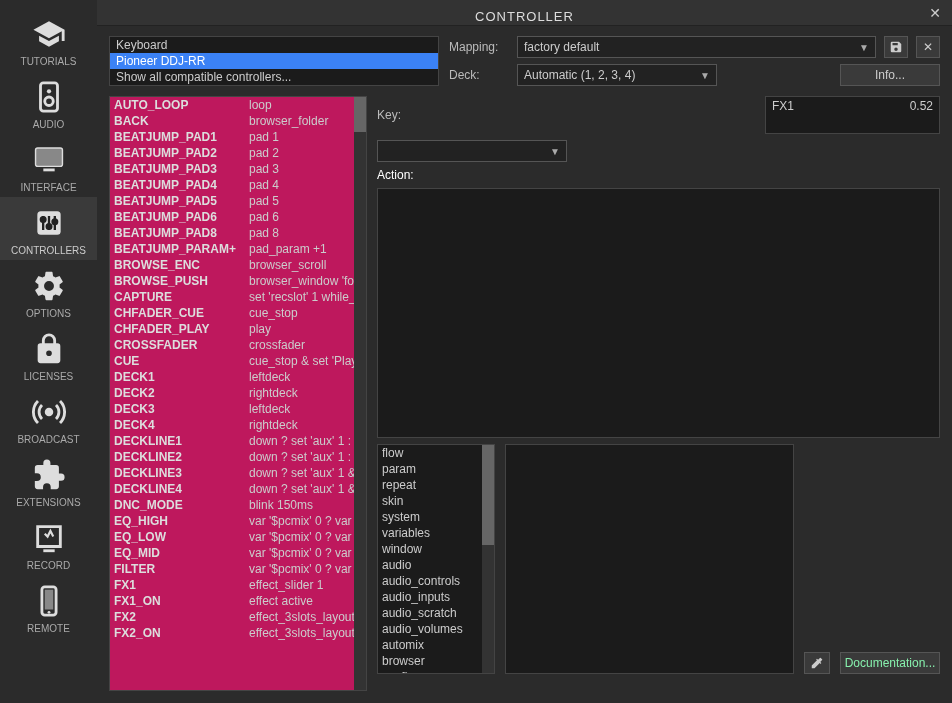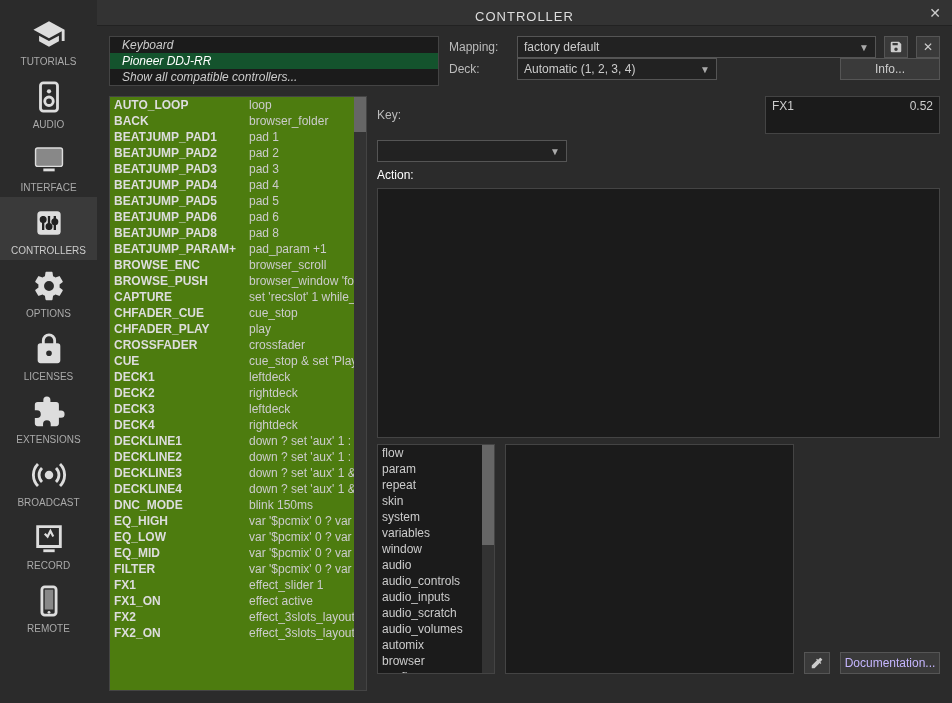--- a/index.html
+++ b/index.html
@@ -15,33 +15,33 @@
 .sidebar-item.active .label { color: #ccc; }
 
 
 .main { flex: 1; display: flex; flex-direction: column; background: #2b2b2b; }
 .titlebar { height: 26px; background: #333; display: flex; align-items: center; justify-content: center; position: relative; border-bottom: 1px solid #222; }
 .titlebar .title { font-size: 13px; color: #ddd; letter-spacing: 1px; margin-top: 8px; }
 .titlebar .close { position: absolute; right: 8px; top: 4px; width: 18px; height: 18px; display: flex; align-items: center; justify-content: center; cursor: pointer; color: #ccc; font-size: 14px; }
 
 .top-controls { padding: 10px 12px 6px; display: flex; gap: 10px; }
 .controller-list { width: 330px; background: #1b1b1b; border: 1px solid #444; }
-.controller-list .item { padding: 1px 12px; font-size: 12px; cursor: pointer; font-style: italic; }
-.controller-list .item.selected { background: #14532d; color: #fff; }
-.mapping-area { flex: 1; display: flex; flex-direction: column; }
+.controller-list .item { padding: 1px 6px; font-size: 12px; cursor: pointer; }
+.controller-list .item.selected { background: #3b82f6; color: #fff; }
+.mapping-area { flex: 1; display: flex; flex-direction: column; gap: 6px; }
 .row { display: flex; align-items: center; gap: 8px; }
 .row-label { width: 60px; color: #bbb; font-size: 12px; }
 .select { flex: 1; background: #222; border: 1px solid #555; color: #ccc; height: 22px; padding: 0 6px; display: flex; align-items: center; justify-content: space-between; cursor: pointer; }
 .select.small { flex: 0 0 200px; text-align: right; }
 .chev { font-size: 10px; color: #aaa; }
 .icon-btn { width: 24px; height: 22px; background: #3a3a3a; border: 1px solid #555; display: flex; align-items: center; justify-content: center; cursor: pointer; color: #ccc; }
 .info-btn { width: 100px; height: 22px; background: #3a3a3a; border: 1px solid #555; color: #ccc; cursor: pointer; display:flex; align-items:center; justify-content:center; }
 
 .content { flex: 1; display: flex; padding: 4px 12px 12px; gap: 10px; overflow: hidden; }
-.key-table { width: 258px; background: #4d7c0f; border: 1px solid #444; overflow-y: hidden; position: relative; }
+.key-table { width: 258px; background: #be185d; border: 1px solid #444; overflow-y: hidden; position: relative; }
 .key-table .scroll { overflow: hidden; height: 100%; }
 .key-table .krow { display: flex; font-size: 12px; line-height: 16px; padding: 0 4px; }
 .key-table .k { width: 135px; font-weight: bold; color: #ddd; white-space: nowrap; overflow: hidden; }
 .key-table .v { flex: 1; color: #ccc; white-space: nowrap; overflow: hidden; }
 .scrollbar { position: absolute; right: 0; top: 0; width: 12px; height: 100%; background: #333; }
 .scrollbar .thumb { width: 100%; background: #666; position: absolute; }
 
 .right-col { flex: 1; display: flex; flex-direction: column; gap: 6px; overflow: hidden; }
 .key-row { display: flex; align-items: center; gap: 10px; }
 .key-label { color: #bbb; }
@@ -50,21 +50,21 @@
 .action-label { color: #ffffff; }
 .action-box { height: 250px; background: #1b1b1b; border: 1px solid #444; }
 
 .bottom-row { display: flex; gap: 10px; height: 230px; }
 .verb-list { width: 118px; background: #1b1b1b; border: 1px solid #444; position: relative; overflow: hidden; }
 .verb-list .vitem { padding: 0 4px; font-size: 12px; line-height: 16px; color: #ccc; }
 .verb-scroll { position: absolute; right: 0; top: 0; width: 12px; height: 100%; background: #333; }
 .verb-scroll .thumb { width: 100%; background: #666; position: absolute; top: 0; height: 50px; }
 .blank-box { flex: 1; background: #1b1b1b; border: 1px solid #444; }
 .pick-btn { width: 26px; height: 22px; background: #3a3a3a; border: 1px solid #555; display: flex; align-items: center; justify-content: center; cursor: pointer; }
-.doc-btn { width: 100px; height: 22px; background: #3a3a3a; border: 1px solid #555; color: #c4b5fd; cursor: pointer; display:flex; align-items:center; justify-content:center; margin-left:auto; }
+.doc-btn { width: 100px; height: 22px; background: #3a3a3a; border: 1px solid #555; color: #86efac; cursor: pointer; display:flex; align-items:center; justify-content:center; margin-left:auto; }
 
 svg { display: block; }
 </style>
 </head>
 <body>
 
 <div class="app">
   <div class="sidebar" id="sidebar">
       <div class="sidebar-item">
         <div class="icon-wrap">
@@ -120,33 +120,33 @@
         <div class="icon-wrap">
           <svg width="34" height="34" viewBox="0 0 24 24" fill="#ddd">
             <path d="M18 8h-1V6a5 5 0 00-10 0v2H6a2 2 0 00-2 2v10a2 2 0 002 2h12a2 2 0 002-2V10a2 2 0 00-2-2zM9 6a3 3 0 016 0v2H9V6zm3 11a2 2 0 110-4 2 2 0 010 4z"></path>
           </svg>
         </div>
         <span class="label">LICENSES</span>
       </div>
       <div class="sidebar-item">
         <div class="icon-wrap">
           <svg width="34" height="34" viewBox="0 0 24 24" fill="#ddd">
-            <path d="M20.5 11H19V7a2 2 0 00-2-2h-4V3.5a2.5 2.5 0 00-5 0V5H4a2 2 0 00-2 2v3.8h1.5a2.7 2.7 0 010 5.4H2V20a2 2 0 002 2h3.8v-1.5a2.7 2.7 0 015.4 0V22H17a2 2 0 002-2v-4h1.5a2.5 2.5 0 000-5z"></path>
-          </svg>
-        </div>
-        <span class="label">EXTENSIONS</span>
-      </div>
-      <div class="sidebar-item">
-        <div class="icon-wrap">
-          <svg width="34" height="34" viewBox="0 0 24 24" fill="#ddd">
             <circle cx="12" cy="12" r="3"></circle>
             <path d="M7.05 16.95a7 7 0 010-9.9M16.95 7.05a7 7 0 010 9.9M4.22 19.78a11 11 0 010-15.56M19.78 4.22a11 11 0 010 15.56" stroke="#ddd" stroke-width="2" fill="none"></path>
           </svg>
         </div>
         <span class="label">BROADCAST</span>
+      </div>
+      <div class="sidebar-item">
+        <div class="icon-wrap">
+          <svg width="34" height="34" viewBox="0 0 24 24" fill="#ddd">
+            <path d="M20.5 11H19V7a2 2 0 00-2-2h-4V3.5a2.5 2.5 0 00-5 0V5H4a2 2 0 00-2 2v3.8h1.5a2.7 2.7 0 010 5.4H2V20a2 2 0 002 2h3.8v-1.5a2.7 2.7 0 015.4 0V22H17a2 2 0 002-2v-4h1.5a2.5 2.5 0 000-5z"></path>
+          </svg>
+        </div>
+        <span class="label">EXTENSIONS</span>
       </div>
       <div class="sidebar-item">
         <div class="icon-wrap">
           <svg width="34" height="34" viewBox="0 0 24 24" fill="#ddd">
             <path d="M4 4h16v14H4z" fill="none" stroke="#ddd" stroke-width="2"></path>
             <path d="M8 20h8v2H8z"></path>
             <path d="M9 9l2 2 2-4 2 4" stroke="#ddd" stroke-width="1.5" fill="none"></path>
           </svg>
         </div>
         <span class="label">RECORD</span>

